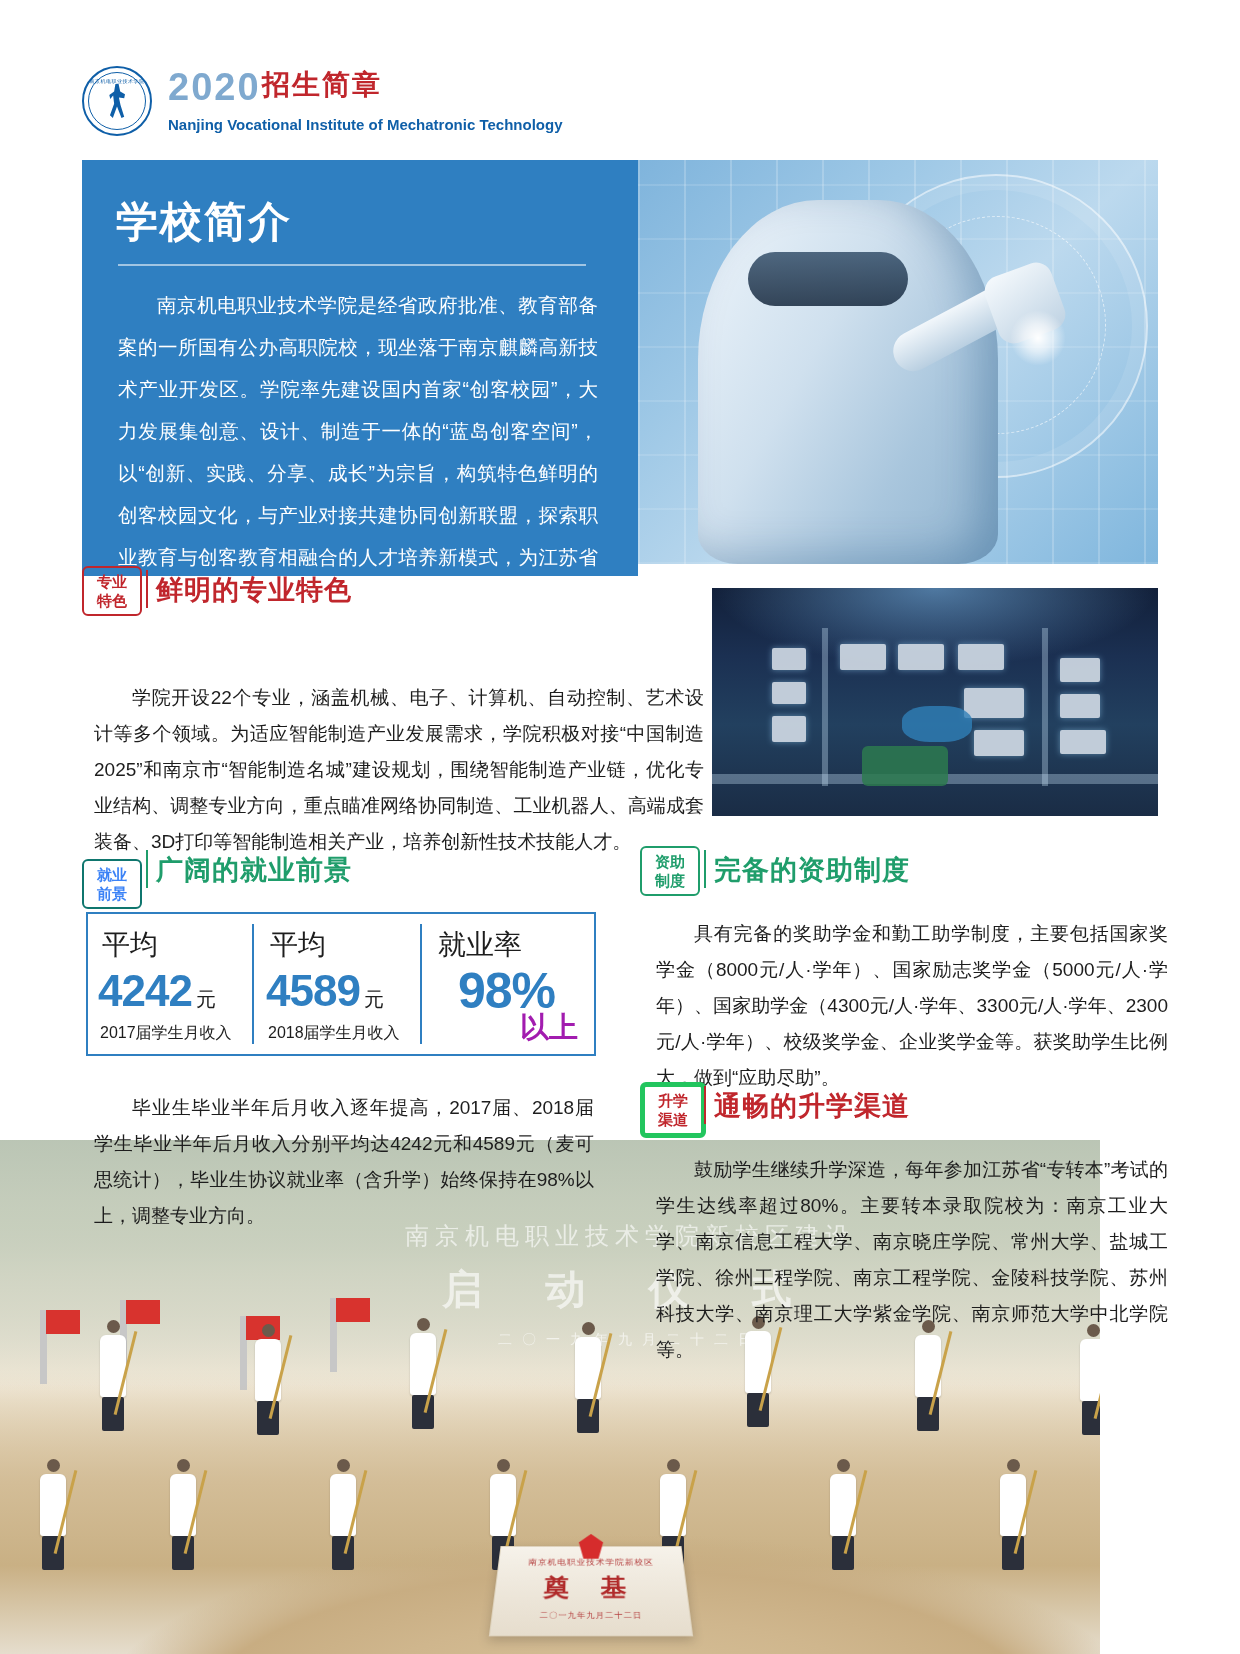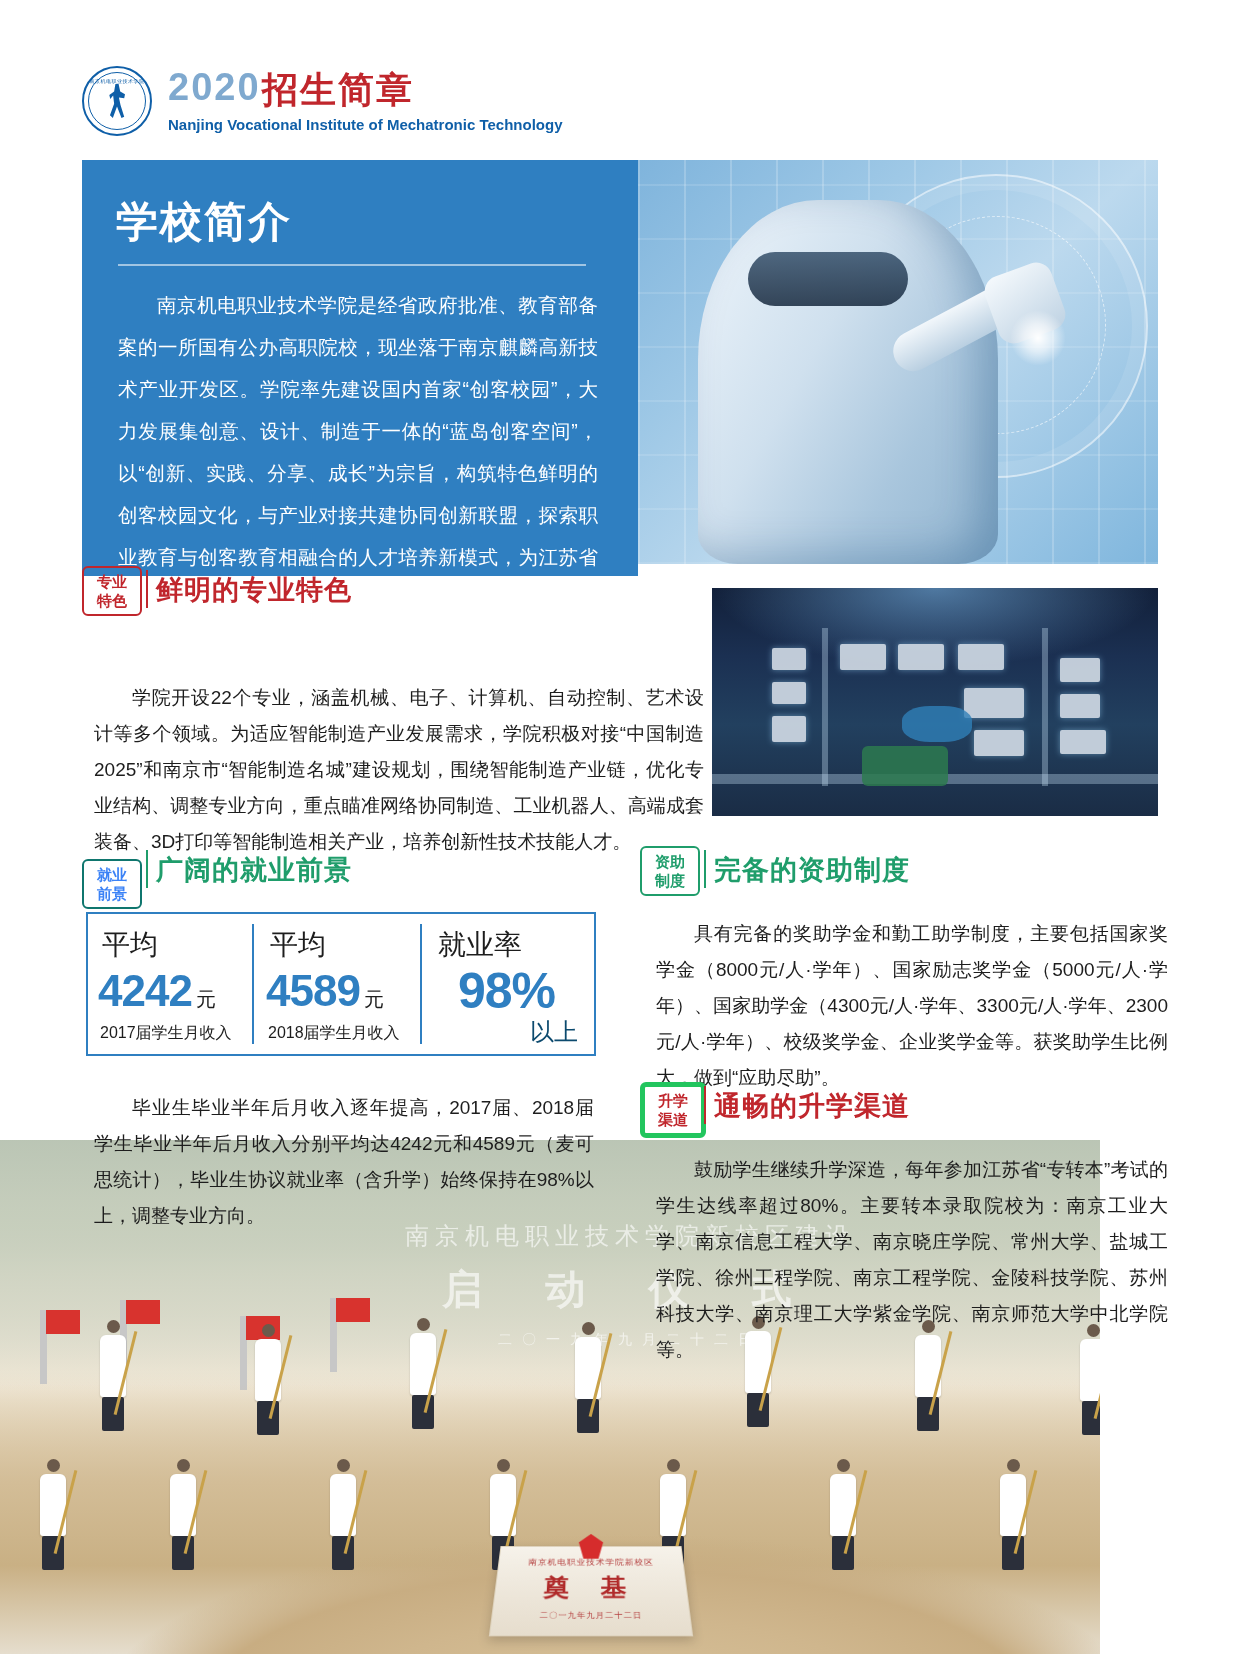--- a/index.html
+++ b/index.html
@@ -58,21 +58,21 @@
 
   
   .header{position:absolute;left:82px;top:64px;width:640px;height:80px;}
   .logo{position:absolute;left:0;top:2px;width:66px;height:66px;border-radius:50%;
         border:2px solid #0f5fa8;background:#ffffff;}
   .logo .ring{position:absolute;left:4px;top:4px;right:4px;bottom:4px;border:1px solid #0f5fa8;border-radius:50%;}
   .logo .fig{position:absolute;left:50%;top:16px;margin-left:-8px;width:16px;height:34px;
         background:#0f5fa8;clip-path:polygon(40% 0,60% 0,70% 22%,100% 30%,95% 42%,62% 40%,72% 62%,95% 96%,78% 100%,50% 66%,24% 100%,6% 92%,32% 58%,26% 34%,8% 44%,2% 32%,32% 22%);}
   .logo .lt{position:absolute;left:0;top:10px;width:66px;text-align:center;font-size:5px;color:#0f5fa8;letter-spacing:.5px;}
   .h-year{position:absolute;left:86px;top:2px;font-size:38px;font-weight:bold;color:#7fa9cf;letter-spacing:2px;}
-  .h-title{position:absolute;left:180px;top:2px;font-size:36px;font-weight:bold;color:#c0262c;letter-spacing:2px;}
+  .h-title{position:absolute;left:180px;top:2px;font-size:28px;font-weight:bold;color:#c0262c;letter-spacing:2px;}
   .h-en{position:absolute;left:86px;top:52px;font-size:15px;font-weight:bold;color:#0f5fa8;}
 
   
   .intro{position:absolute;left:82px;top:160px;width:556px;height:416px;background:#2f7fc1;}
   .intro h2{margin:0;position:absolute;left:34px;top:34px;font-size:42px;color:#ffffff;font-weight:bold;letter-spacing:2px;}
   .intro .rule{position:absolute;left:36px;top:104px;width:468px;height:2px;background:rgba(255,255,255,.55);}
   .intro p{position:absolute;left:36px;top:124px;width:480px;margin:0;color:#ffffff;
            font-size:19.5px;line-height:42px;text-indent:2em;text-align:justify;}
 
   
@@ -149,21 +149,21 @@
   .statcell .big{position:absolute;left:10px;top:52px;font-size:44px;font-weight:bold;color:#2f7fc1;letter-spacing:-1px;}
   .statcell .unit{font-size:20px;font-weight:normal;color:#1d1d1d;margin-left:4px;}
   .statcell .sub{position:absolute;left:12px;bottom:10px;font-size:16px;color:#1d1d1d;}
   .divider{position:absolute;top:10px;width:2px;height:120px;background:#2f7fc1;}
 
   .cell1{left:0;width:164px;}
   .cell2{left:168px;width:164px;}
   .cell3{left:336px;width:168px;}
   .cell3 .lab{left:14px;}
   .cell3 .big{left:34px;top:48px;font-size:50px;}
-  .cell3 .sub{left:auto;right:14px;bottom:6px;font-size:24px;font-weight:normal;color:#0c4a6e;}
+  .cell3 .sub{left:auto;right:14px;bottom:6px;font-size:29px;font-weight:bold;color:#a21caf;}
 </style>
 </head>
 <body>
 
 <div class="bottom-photo">
   <div class="bp-field"></div>
   <div class="bp-flags">
     <div class="flag" style="left:40px;top:20px"></div>
     <div class="flag" style="left:120px;top:10px"></div>
     <div class="flag" style="left:240px;top:26px"></div>

